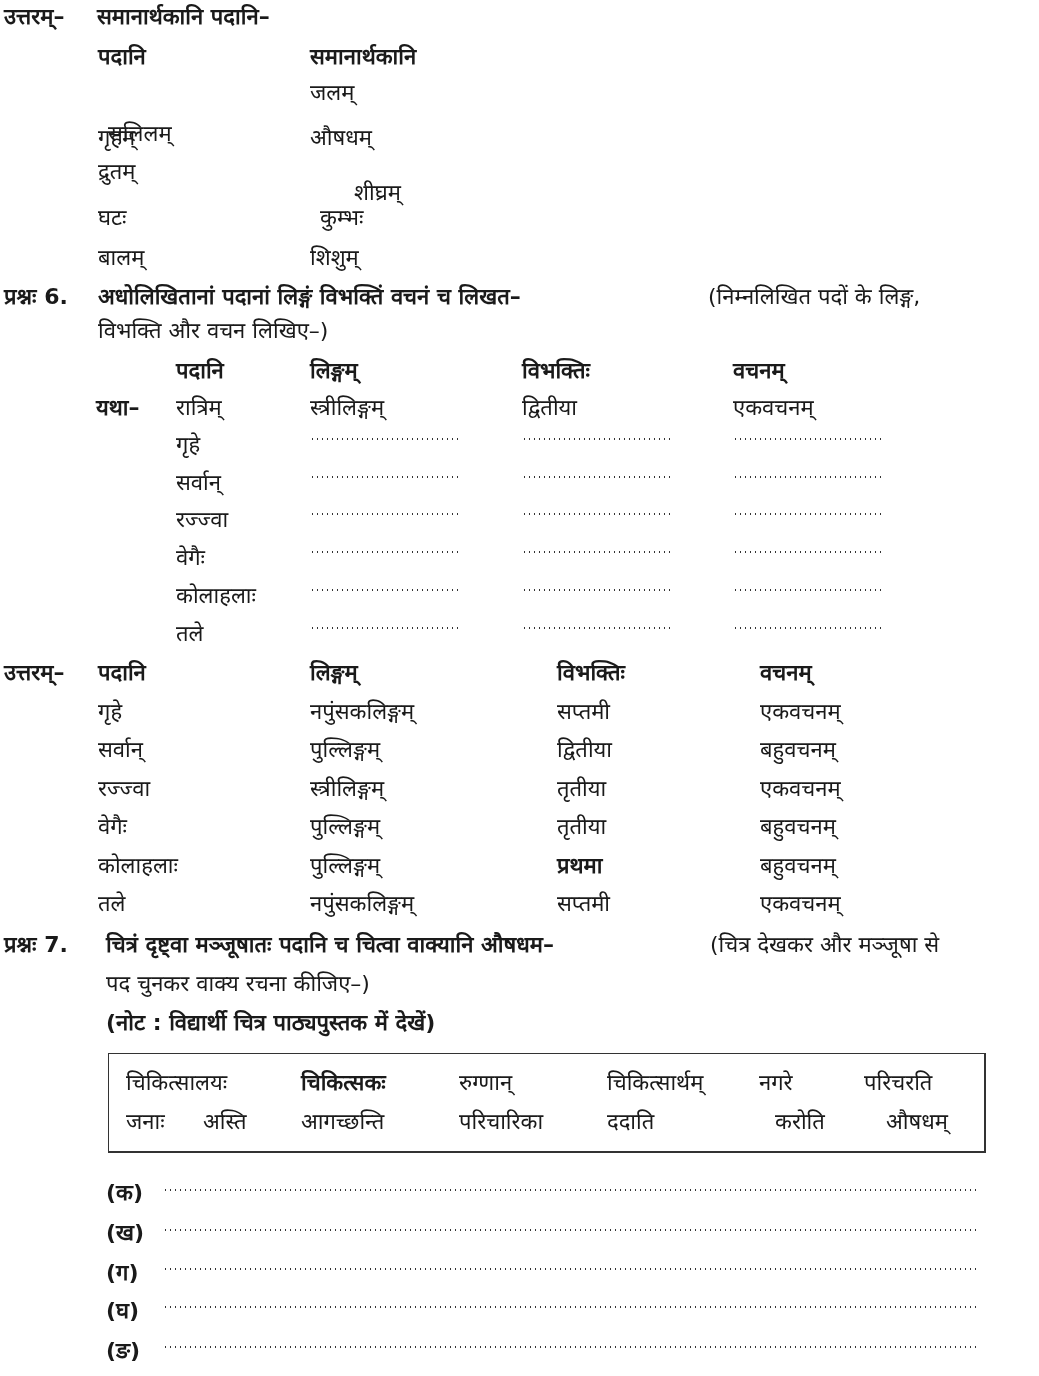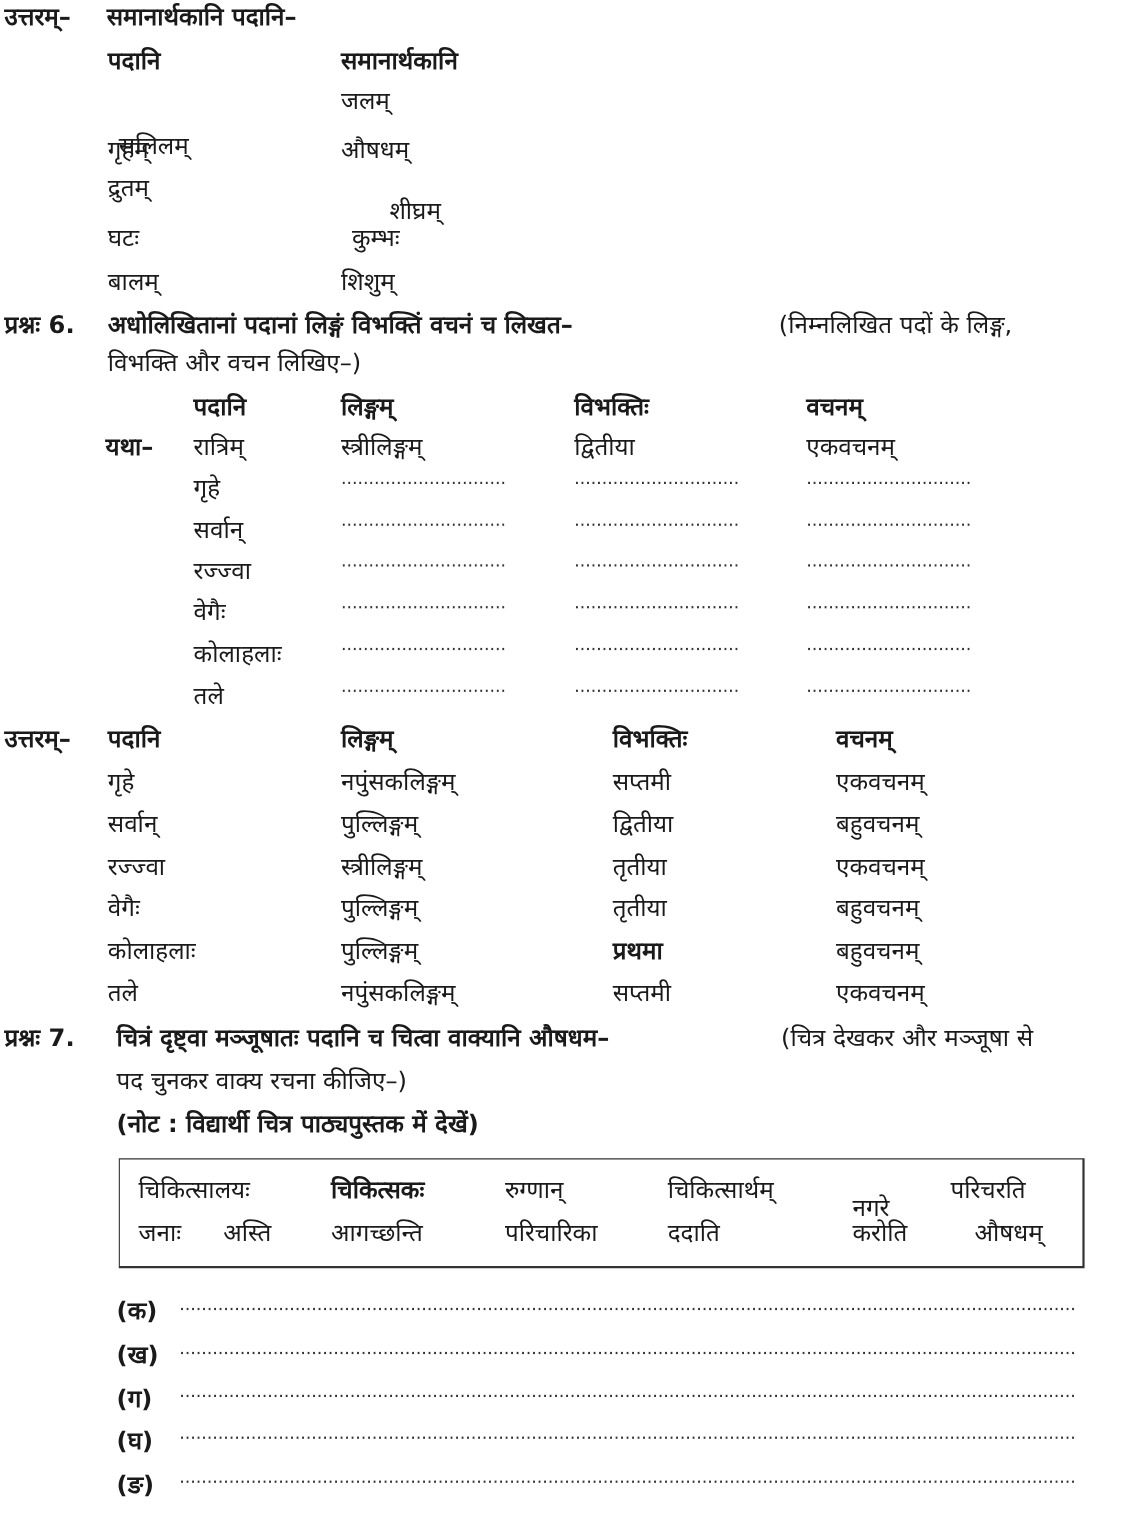--- a/index.html
+++ b/index.html
@@ -135,21 +135,21 @@
 <div class="abs t" style="left:710px;top:930px;">(चित्र देखकर और मञ्जूषा से</div>
 <div class="abs t" style="left:106px;top:969px;">पद चुनकर वाक्य रचना कीजिए–)</div>
 <div class="abs t b" style="left:106px;top:1008px;">(नोट : विद्यार्थी चित्र पाठ्यपुस्तक में देखें)</div>
 
 <div class="box"></div>
 <div>
   <div class="abs t" style="left:126px;top:1068px;">चिकित्सालयः</div>
   <div class="abs t" style="left:301px;top:1068px;font-weight:bold;">चिकित्सकः</div>
   <div class="abs t" style="left:459px;top:1068px;">रुग्णान्</div>
   <div class="abs t" style="left:607px;top:1068px;">चिकित्सार्थम्</div>
-  <div class="abs t" style="left:775px;top:1068px;margin-top:16px;">नगरे</div>
+  <div class="abs t" style="left:759px;top:1068px;">नगरे</div>
   <div class="abs t" style="left:864px;top:1068px;">परिचरति</div>
 </div>
 <div>
   <div class="abs t" style="left:126px;top:1107px;text-align:right;">जनाः</div>
   <div class="abs t" style="left:203px;top:1107px;">अस्ति</div>
   <div class="abs t" style="left:301px;top:1107px;">आगच्छन्ति</div>
   <div class="abs t" style="left:459px;top:1107px;">परिचारिका</div>
   <div class="abs t" style="left:607px;top:1107px;">ददाति</div>
   <div class="abs t" style="left:775px;top:1107px;">करोति</div>
   <div class="abs t" style="left:886px;top:1107px;">औषधम्</div>

